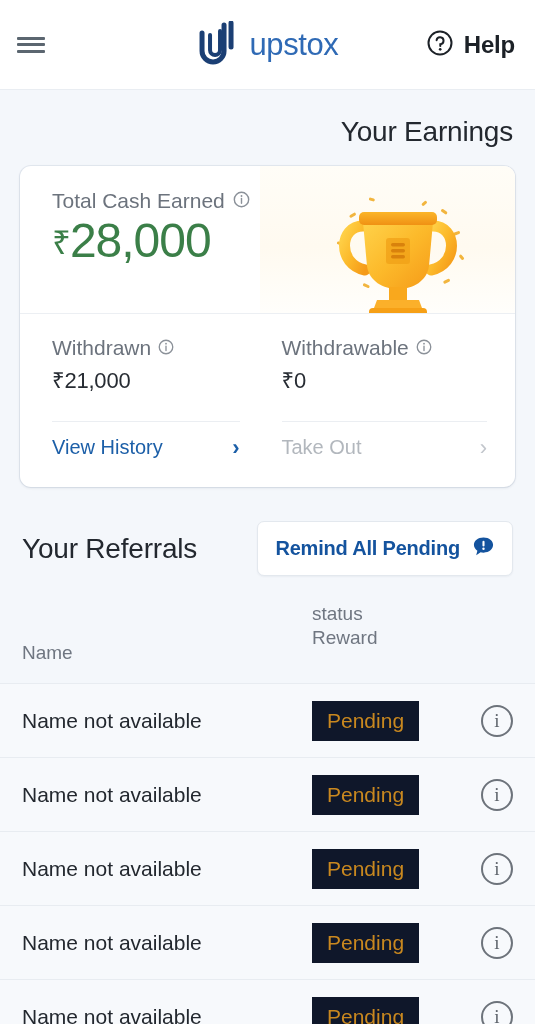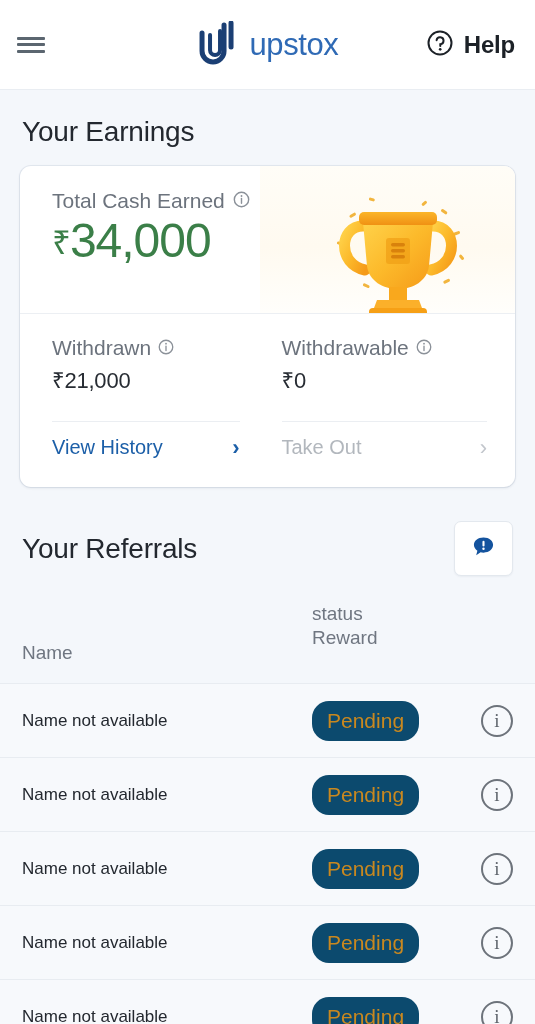--- a/index.html
+++ b/index.html
@@ -30,21 +30,21 @@
 
   .help { position:absolute; right:20px; top:50%; transform:translateY(-50%);
     display:flex; align-items:center; gap:11px; cursor:pointer; }
   .help-label { font-size:24px; font-weight:700; color:#1c2127; letter-spacing:-0.2px; }
 
   
   .body { flex:1 1 auto; overflow:hidden; }
 
   .section-title { font-size:28px; font-weight:400; color:#23282f; letter-spacing:-0.2px; }
 
-  .earnings-head { padding:26px 22px 18px 22px; }
+  .earnings-head { padding:26px 22px 18px 22px;text-align:right; }
 
   
   .card {
     margin:0 20px; background:#fff; border-radius:11px;
     box-shadow:0 1px 3px rgba(20,40,70,.10), 0 0 0 1px rgba(225,231,238,.9);
     overflow:hidden;
   }
   .card-top { position:relative; height:147px; padding:23px 0 0 32px; overflow:hidden; }
   .card-top .bgwash { position:absolute; right:0; top:0; width:255px; height:100%;
     background:linear-gradient(180deg,#fffdf7 0%,#fffaf0 55%,#fffefb 100%); }
@@ -80,24 +80,24 @@
   .remind-btn .lbl { font-size:20px; font-weight:700; color:#14539e; letter-spacing:-0.2px; }
 
   .tbl-head { display:flex; padding:26px 22px 18px 22px; }
   .th { font-size:19px; color:#6f7681; line-height:1.28; }
   .th.name { flex:0 0 290px; align-self:center;margin-top:39px; }
   .th.reward { flex:1 1 auto; }
 
   .rows { border-top:1px solid #e8ecf1; }
   .row { display:flex; align-items:center; padding:0 22px; height:74px;
     border-bottom:1px solid #e8ecf1; background:#f7f9fc; }
-  .row .c-name { flex:0 0 290px; font-size:17px; color:#23282f; }
+  .row .c-name { flex:0 0 290px; font-size:21px; color:#23282f; }
   .row .c-status { flex:1 1 auto; }
-  .badge { display:inline-block; background:#0c4a6e; color:#c9881f;
-    border-radius:17px; padding:8px 15px; font-size:21px; }
+  .badge { display:inline-block; background:#0f172a; color:#c9881f;
+    border-radius:0; padding:8px 15px; font-size:21px; }
   .row .c-info { flex:0 0 60px; display:flex; justify-content:flex-end; cursor:pointer; }
   .iicon { width:32px; height:32px; border:2px solid #6d737b; border-radius:50%;
     display:flex; align-items:center; justify-content:center;
     font-size:19px; color:#5d636b; font-family:"Liberation Serif", serif; }
 </style>
 </head>
 <body>
 
 <div class="screen">
 
@@ -147,21 +147,21 @@
           <span>
             <svg viewBox="0 0 18 18" width="17" height="17">
               <circle cx="9" cy="9" r="7.6" fill="none" stroke="#8b9199" stroke-width="1.5"></circle>
               <circle cx="9" cy="5.3" r="1" fill="#8b9199"></circle>
               <path d="M9 8 L9 13" stroke="#8b9199" stroke-width="1.5" stroke-linecap="round"></path>
             </svg>
           </span>
         </div>
 
         <div class="tc-amount">
-          <span class="rupee">₹</span><span>34,000</span>
+          <span class="rupee">₹</span><span>28,000</span>
         </div>
 
         <div class="trophy-wrap">
           <svg viewBox="0 0 190 140" width="190" height="140">
             <defs>
               <linearGradient id="cupg" x1="0" y1="0" x2="1" y2="1">
                 <stop offset="0%" stop-color="#ffd24a"></stop>
                 <stop offset="50%" stop-color="#fcb92a"></stop>
                 <stop offset="100%" stop-color="#f59a18"></stop>
               </linearGradient>
@@ -246,20 +246,21 @@
             <span class="chev">›</span>
           </div>
         </div>
 
       </div>
     </div>
 
     <div class="ref-head">
       <div class="section-title">Your Referrals</div>
       <div class="remind-btn">
+        <span class="lbl">Remind All Pending</span>
         <span>
           <svg viewBox="0 0 24 24" width="23" height="23">
             <path d="M12 2.5 C6 2.5 2 6 2 10.3 C2 12.8 3.4 15 5.6 16.4 L4.4 21 L9 18.1
                      C9.9 18.3 10.9 18.4 12 18.4 C18 18.4 22 14.8 22 10.3 C22 6 18 2.5 12 2.5 Z" fill="#14539e"></path>
             <rect x="10.9" y="6.1" width="2.2" height="6" rx="1.1" fill="#ffffff"></rect>
             <circle cx="12" cy="14.4" r="1.25" fill="#ffffff"></circle>
           </svg>
         </span>
       </div>
     </div>

